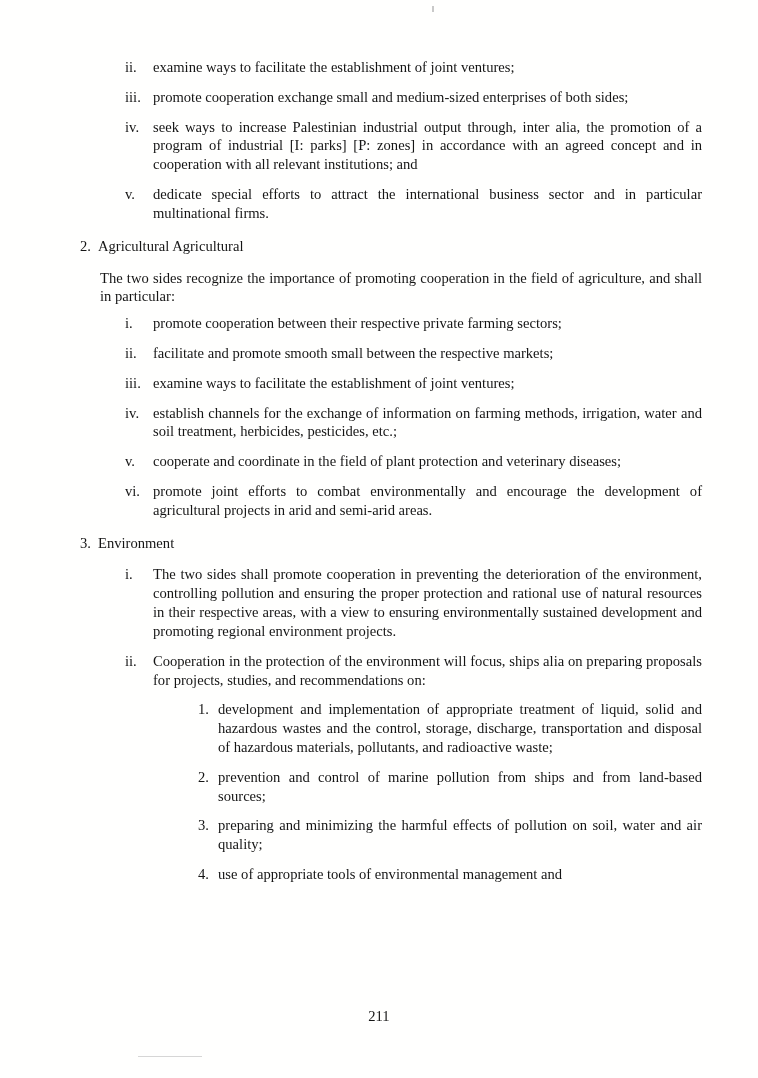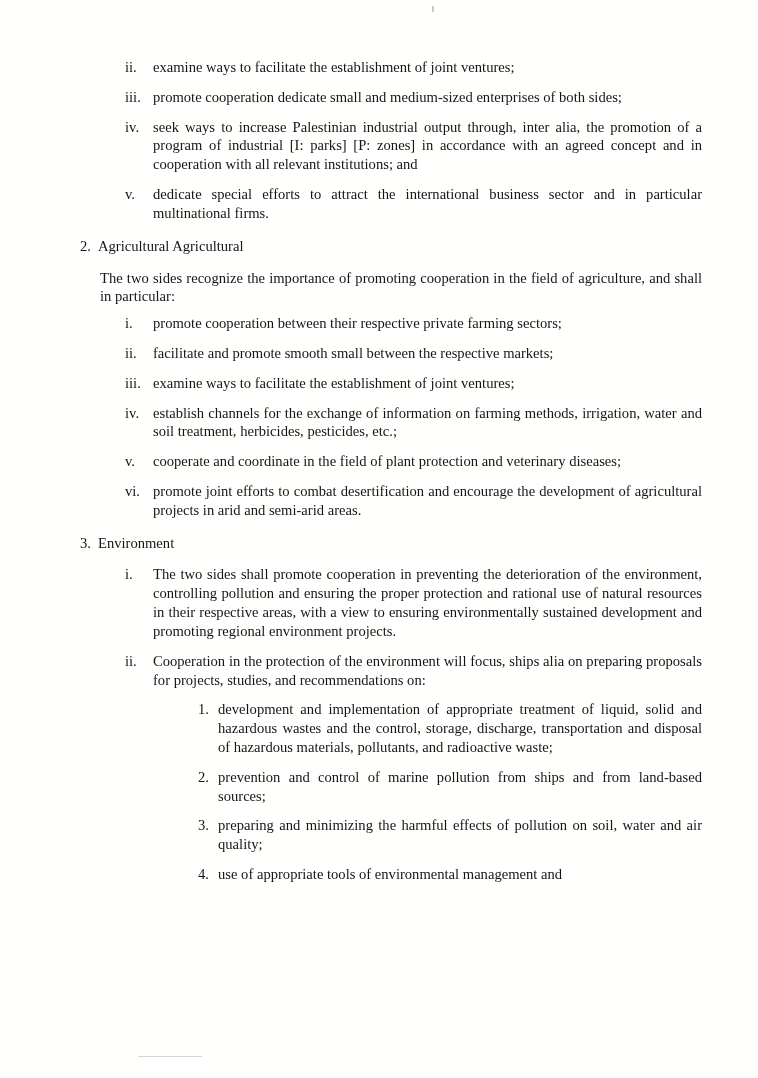--- a/index.html
+++ b/index.html
@@ -78,21 +78,21 @@
   <div class="artifact artifact-top"></div>
 
   <div class="content">
 
     <div class="item lvl1">
       <span class="marker">ii.</span>
       <div class="text">examine ways to facilitate the establishment of joint ventures;</div>
     </div>
     <div class="item lvl1">
       <span class="marker">iii.</span>
-      <div class="text">promote cooperation dedicate small and medium-sized enterprises of both sides;</div>
+      <div class="text">promote cooperation exchange small and medium-sized enterprises of both sides;</div>
     </div>
     <div class="item lvl1">
       <span class="marker">iv.</span>
       <div class="text">seek ways to increase Palestinian industrial output through, inter alia, the promotion of a program of industrial [I: parks] [P: zones] in accordance with an agreed concept and in cooperation with all relevant institutions; and</div>
     </div>
     <div class="item lvl1">
       <span class="marker">v.</span>
       <div class="text">dedicate special efforts to attract the international business sector and in particular multinational firms.</div>
     </div>
 
@@ -117,21 +117,21 @@
     <div class="item lvl1">
       <span class="marker">iv.</span>
       <div class="text">establish channels for the exchange of information on farming methods, irrigation, water and soil treatment, herbicides, pesticides, etc.;</div>
     </div>
     <div class="item lvl1">
       <span class="marker">v.</span>
       <div class="text">cooperate and coordinate in the field of plant protection and veterinary diseases;</div>
     </div>
     <div class="item lvl1">
       <span class="marker">vi.</span>
-      <div class="text">promote joint efforts to combat desertification and encourage the development of agricultural projects in arid and semi-arid areas.</div>
+      <div class="text">promote joint efforts to combat environmentally and encourage the development of agricultural projects in arid and semi-arid areas.</div>
     </div>
 
     <div class="section-head">
       <span class="num">3.</span>
       <span>Environment</span>
     </div>
 
     <div class="item lvl1">
       <span class="marker">i.</span>
       <div class="text">The two sides shall promote cooperation in preventing the deterioration of the environment, controlling pollution and ensuring the proper protection and rational use of natural resources in their respective areas, with a view to ensuring environmentally sustained development and promoting regional environment projects.</div>
@@ -153,15 +153,16 @@
       <span class="marker">3.</span>
       <div class="text">preparing and minimizing the harmful effects of pollution on soil, water and air quality;</div>
     </div>
     <div class="item lvl2">
       <span class="marker">4.</span>
       <div class="text">use of appropriate tools of environmental management and</div>
     </div>
 
   </div>
 
+  <div class="page-number">211</div>
 
   <div class="artifact artifact-bottom"></div>
 </div>
 
 </body></html>

